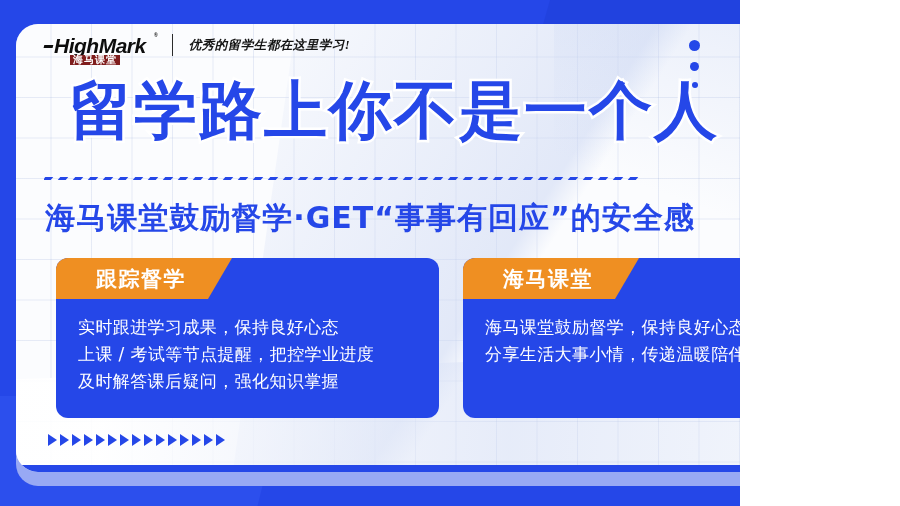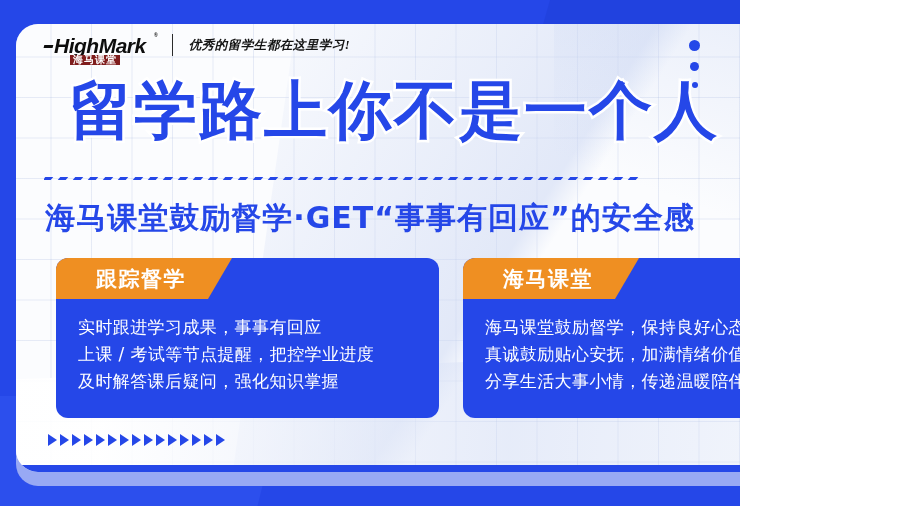--- a/index.html
+++ b/index.html
@@ -315,32 +315,31 @@
       </div>
 
     <div class="subtitle">海马课堂鼓励督学·GET“事事有回应”的安全感</div>
 
     <div class="cards" id="cards">
         <div class="card">
           <div class="card-tab">
             <span class="card-tab-text">跟踪督学</span>
           </div>
           <div class="card-body">
-            <div>实时跟进学习成果，事事有回应</div>
+            <div>实时跟进学习成果，保持良好心态</div>
             <div>上课 / 考试等节点提醒，把控学业进度</div>
             <div>及时解答课后疑问，强化知识掌握</div>
           </div>
         </div>
         <div class="card">
           <div class="card-tab">
             <span class="card-tab-text">海马课堂</span>
           </div>
           <div class="card-body">
             <div>海马课堂鼓励督学，保持良好心态</div>
-            <div>真诚鼓励贴心安抚，加满情绪价值</div>
             <div>分享生活大事小情，传递温暖陪伴</div>
           </div>
         </div>
       </div>
 
     <div class="arrows" id="arrows">
         <i></i>
         <i></i>
         <i></i>
         <i></i>

